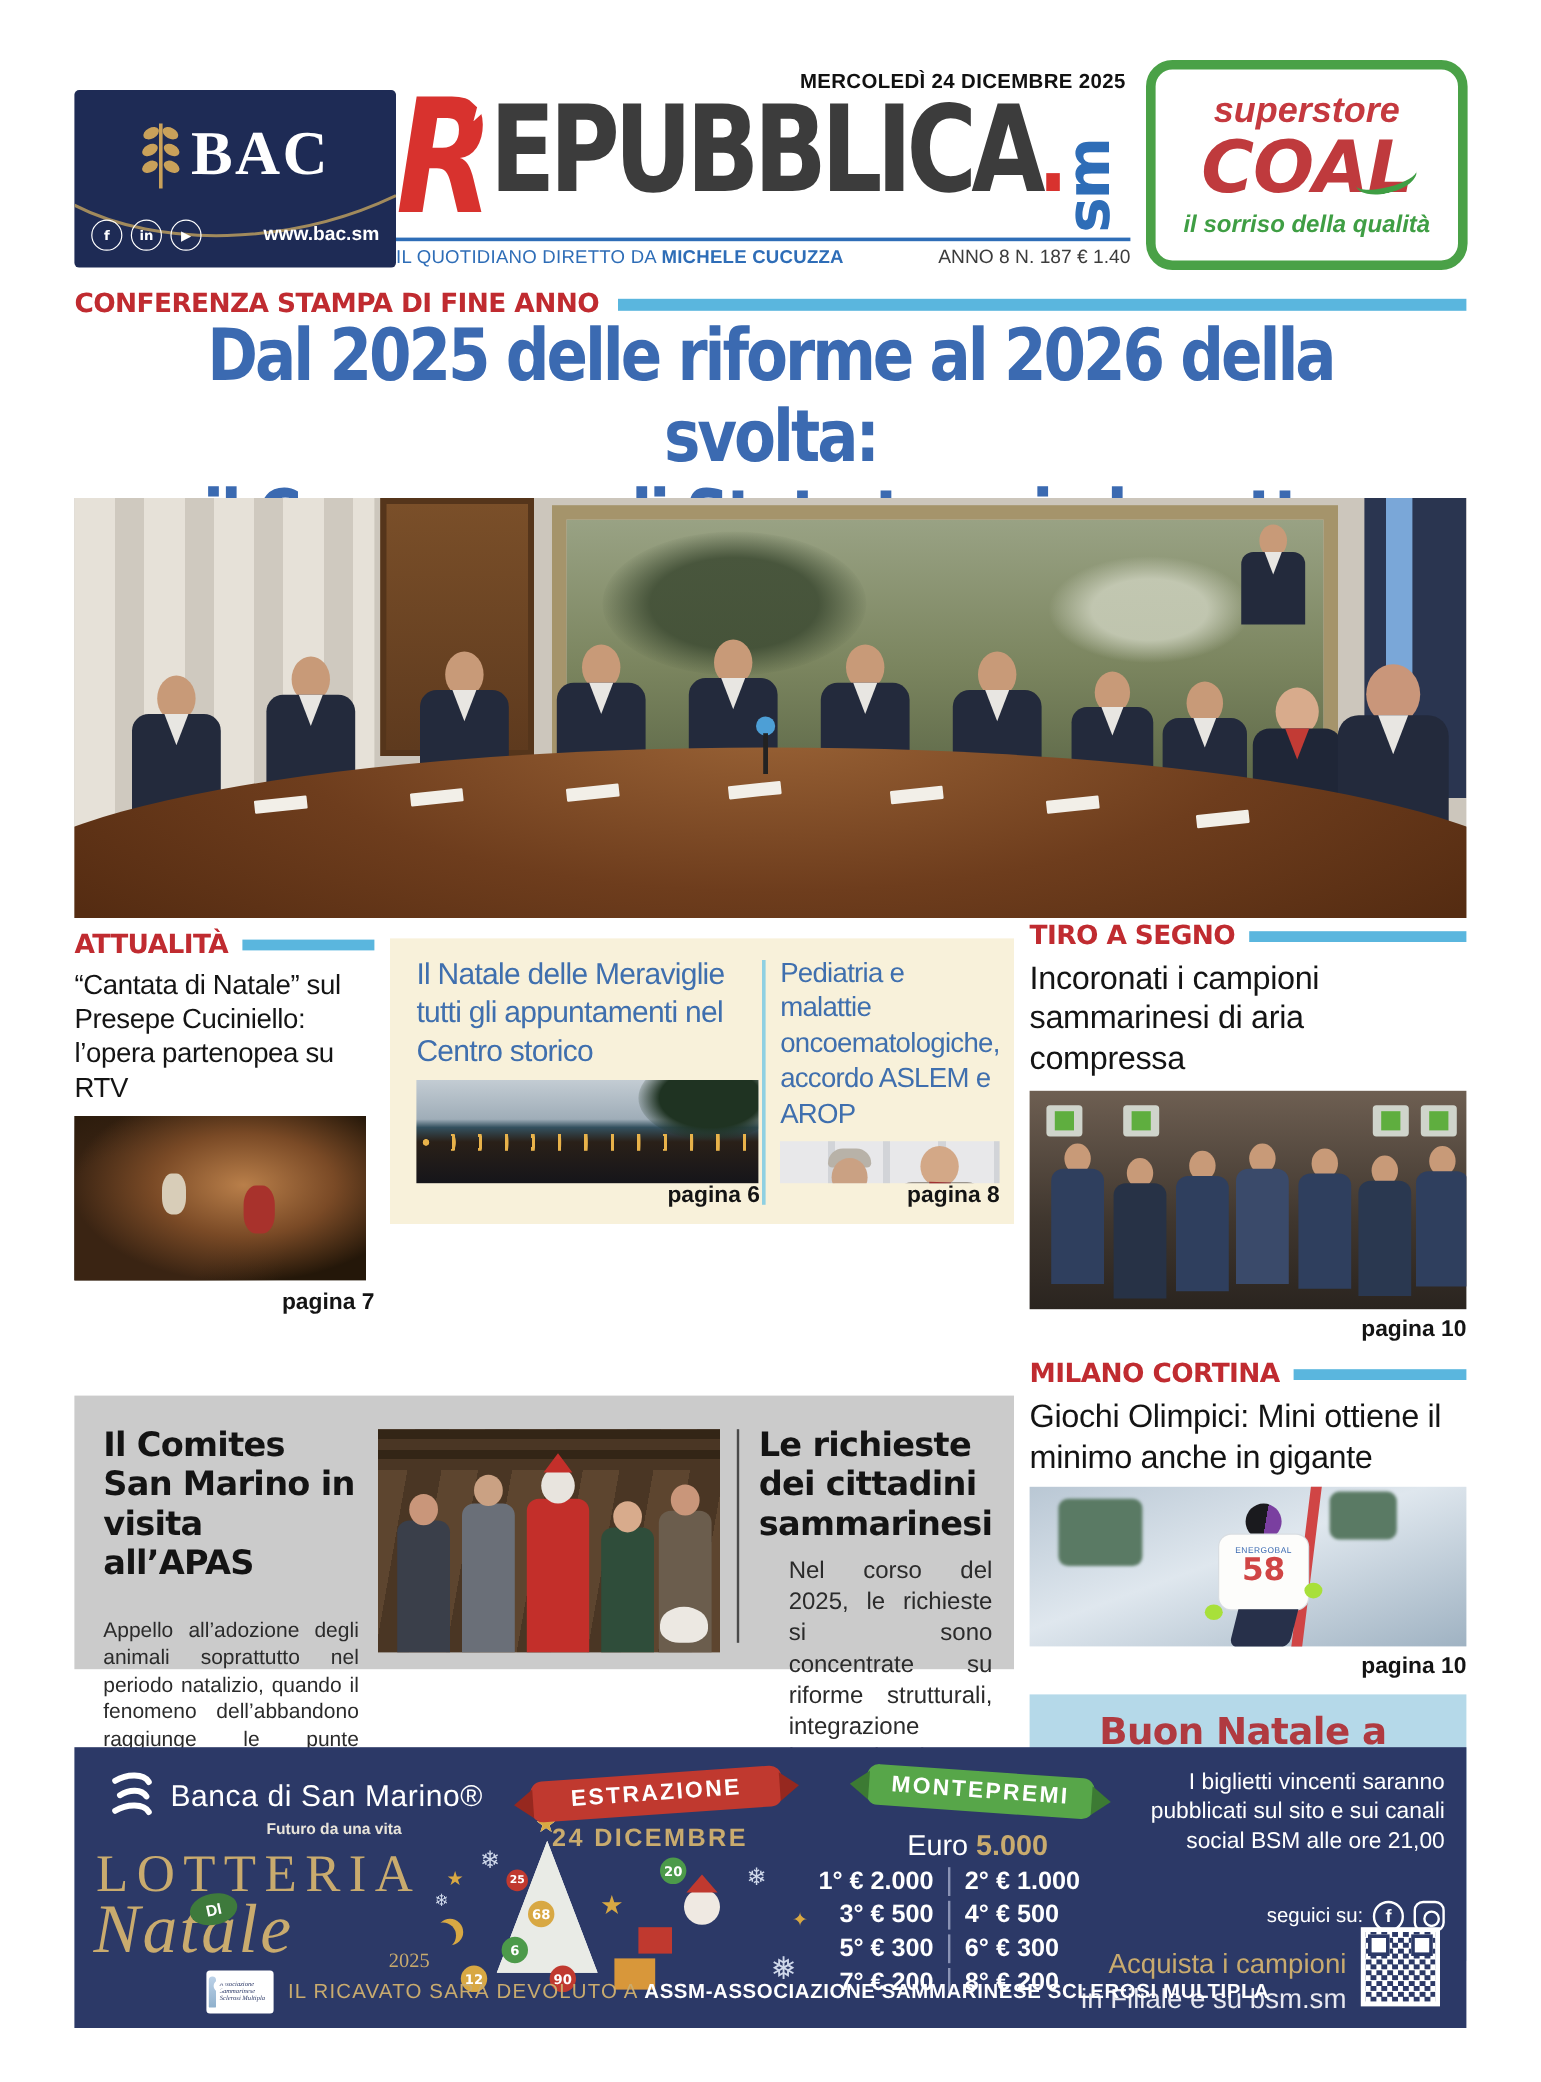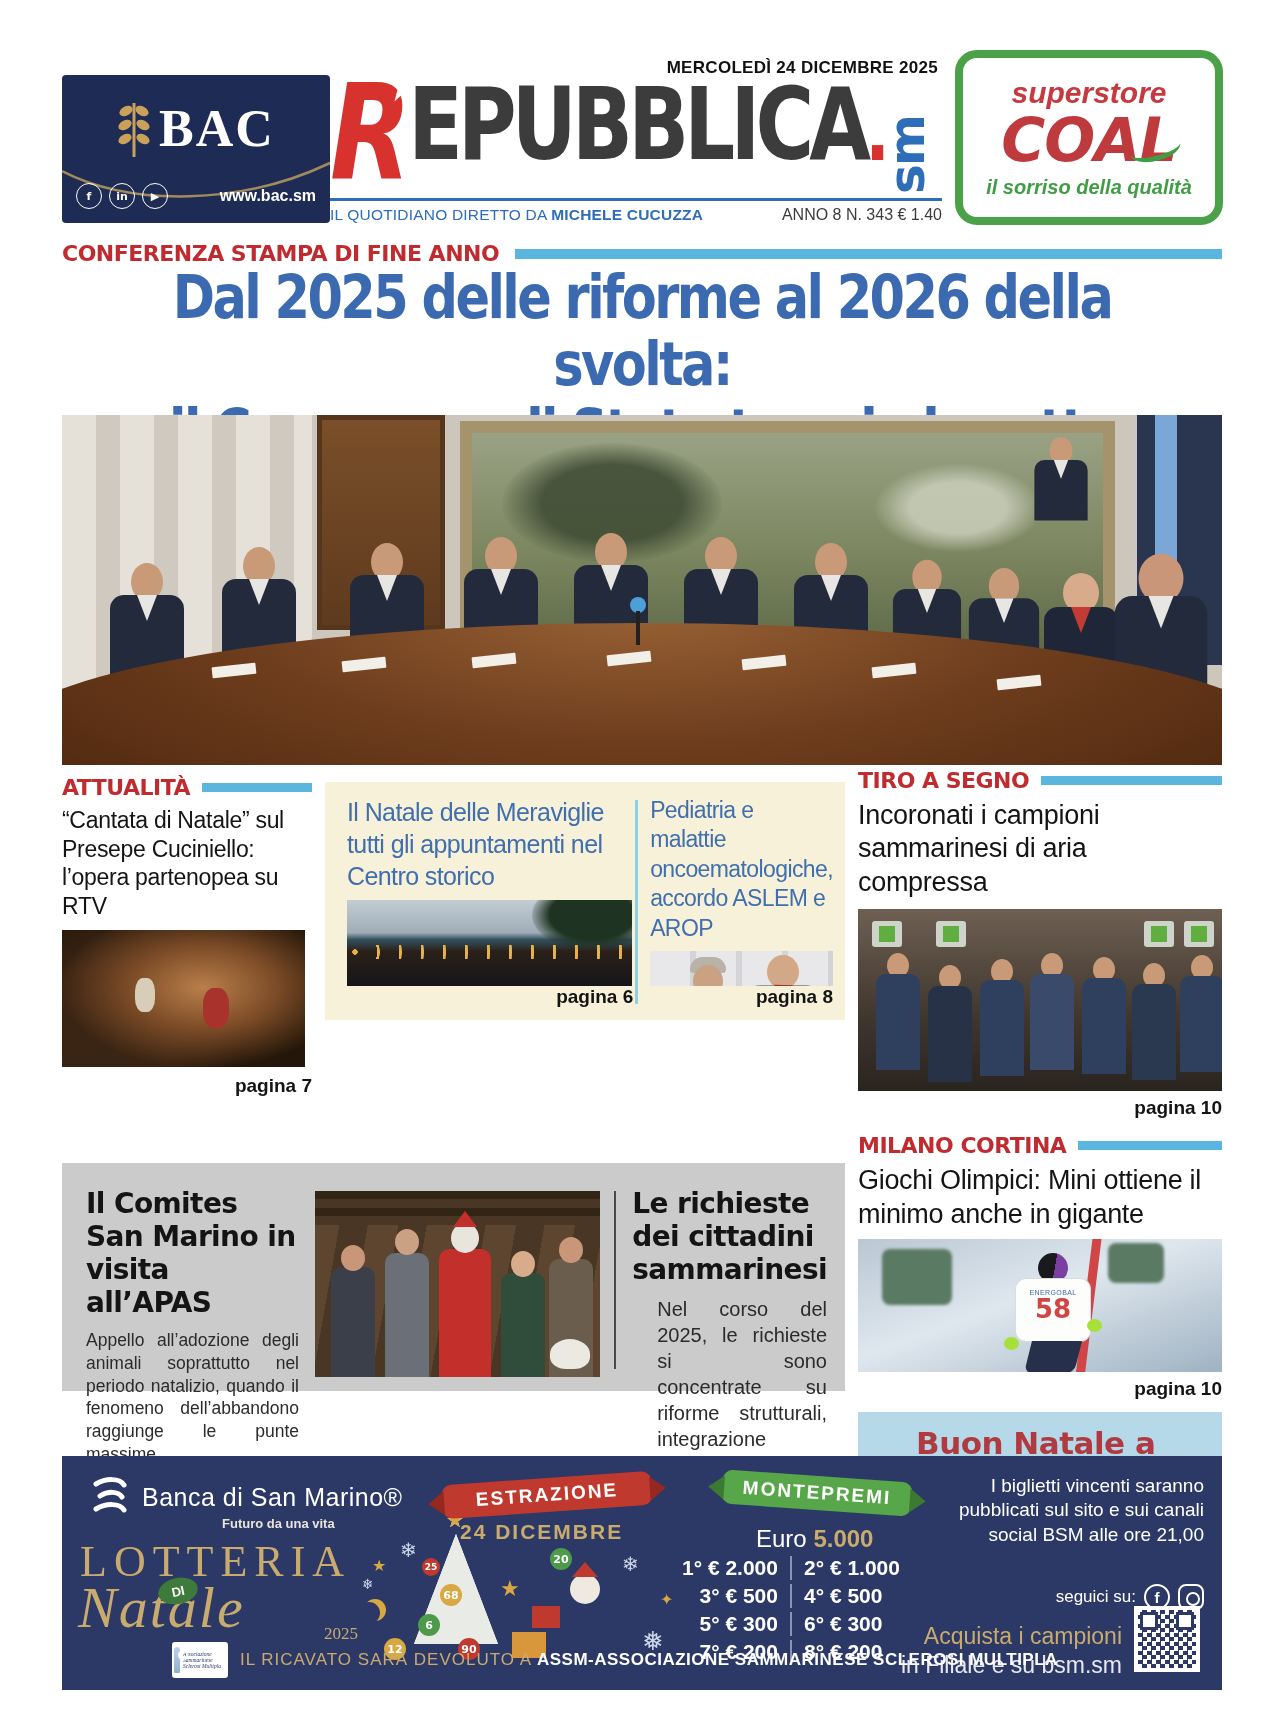--- a/index.html
+++ b/index.html
@@ -162,21 +162,21 @@
   .glove{position:absolute;width:15px;height:13px;background:#a8e03a;border-radius:50%;}
   .gl1{left:-12px;top:58px}.gl2{right:-12px;top:40px}
   .skier .legs{width:50px;height:32px;margin:0 auto;background:#27304a;transform:skewX(-14deg);border-radius:0 0 8px 8px;}
   .greeting-box{margin-top:12px;background:#b5d9e9;padding:12px 18px 14px;box-sizing:border-box;width:364px;}
   .greeting-box div{color:#b03a40;font-weight:800;font-size:31px;line-height:1.26;letter-spacing:-.5px;
       font-family:"DejaVu Sans",sans-serif;margin-left:40px;}
 
   
   .gray-box{position:absolute;left:62px;top:1163px;width:783px;height:228px;background:#cbcbcb;box-sizing:border-box;
             display:flex;padding:24px 18px 18px 24px;}
-  .gb-col1{width:224px;display:flex;flex-direction:column;}
+  .gb-col1{width:224px;display:flex;flex-direction:column;gap:18px;}
   .gb-title{font-size:28px;font-weight:800;line-height:1.18;color:#141414;letter-spacing:-.6px;
             font-family:"DejaVu Sans",sans-serif;}
   .gb-body{font-size:17.5px;line-height:1.3;color:#2b2b2b;text-align:justify;margin-top:10px;}
   .gb-col1 .pagina{margin-top:auto;}
   .santa-photo{width:300px;height:186px;margin:4px 14px 0 16px;align-self:flex-start;
      background:repeating-linear-gradient(100deg,#5d452f 0 30px,#4a3624 30px 58px);}
   .santa-photo:before{content:'';position:absolute;left:0;top:0;width:100%;height:34px;
      background:repeating-linear-gradient(180deg,#332516 0 8px,#4a3624 8px 17px);}
   .sp-fig{position:absolute;bottom:0;width:44px;height:110px;border-radius:10px 10px 0 0;}
   .sf1{left:16px;background:#3a3f4a}.sf1:before{content:'';position:absolute;left:10px;top:-22px;width:24px;height:26px;border-radius:50%;background:#c9967a;}
@@ -302,21 +302,21 @@
   <div class="logo-block">
     <div class="logo-main">
       <span class="logo-r"><span>R</span><span class="logo-star">★</span></span>
       <span class="logo-rest">EPUBBLICA</span>
       <span class="logo-dot">.</span>
     </div>
     <span class="logo-sm">sm</span>
     <div class="logo-rule"></div>
     <div class="mast-foot">
       <span class="mast-tag"><span>IL QUOTIDIANO DIRETTO DA </span><b>MICHELE CUCUZZA</b></span>
-      <span class="mast-issue">ANNO 8 N. 343 € 1.40</span>
+      <span class="mast-issue">ANNO 8 N. 187 € 1.40</span>
     </div>
   </div>
 
   <div class="coal-ad">
     <div class="coal-top">superstore</div>
     <div class="coal-name"><span>COAL</span><span class="coal-leaf"></span></div>
     <div class="coal-slogan">il sorriso della qualità</div>
   </div>
 
   <div class="kicker-row">

